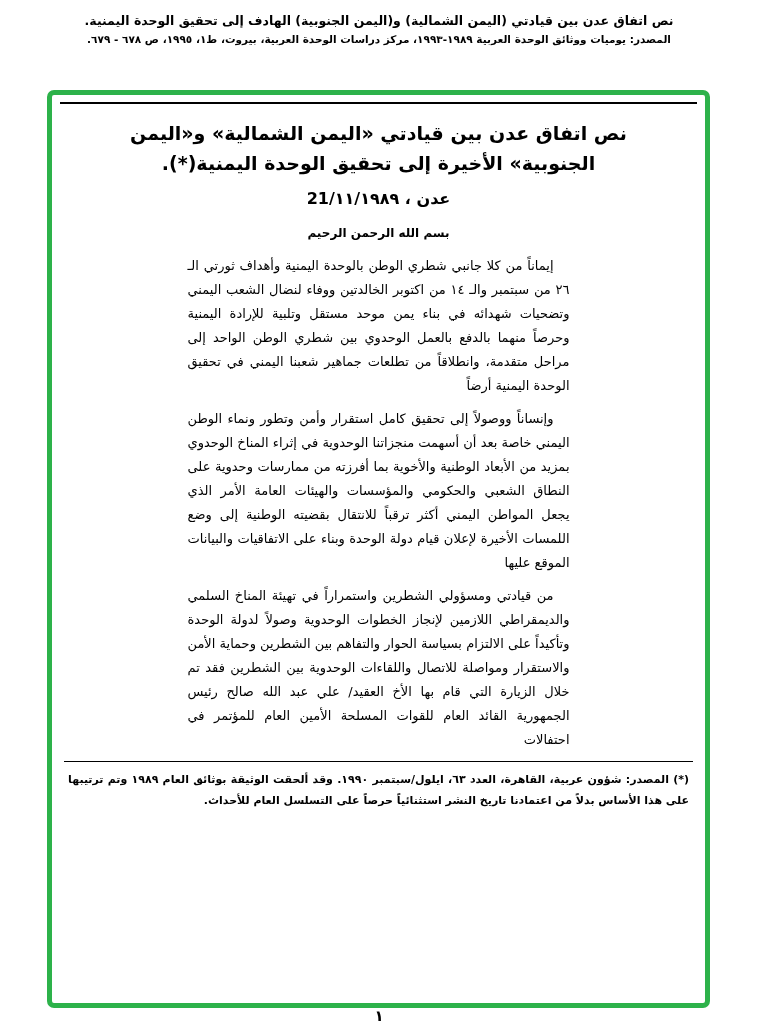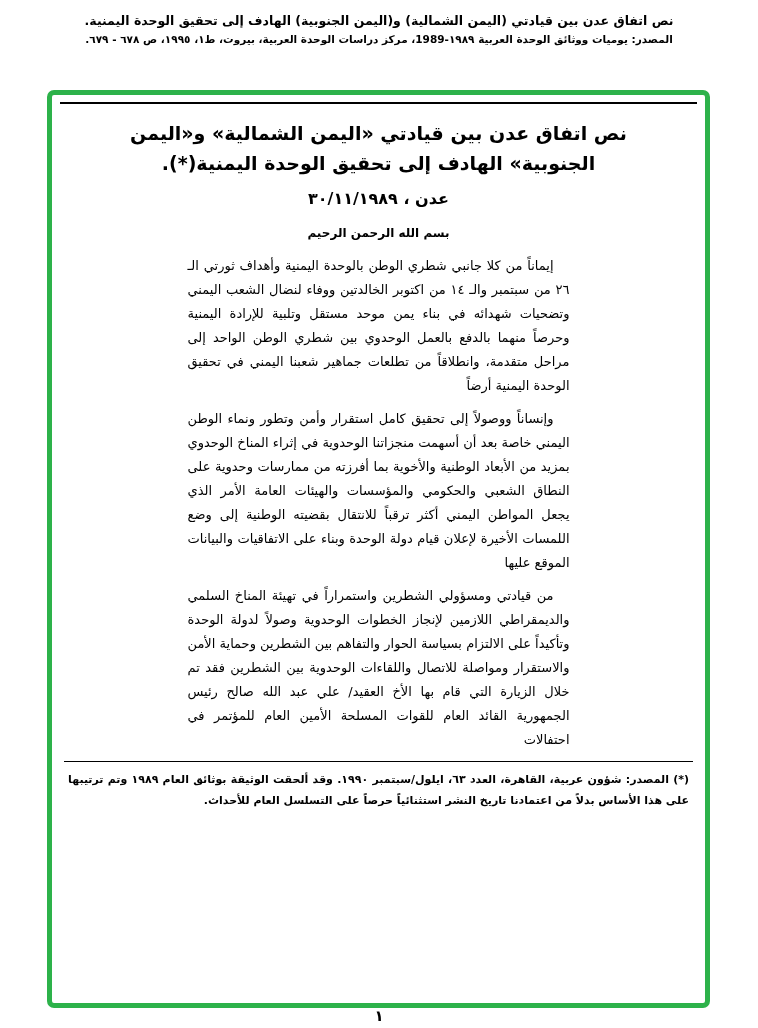--- a/index.html
+++ b/index.html
@@ -63,29 +63,29 @@
     text-align: center; font-size: 15px; font-weight: bold;
   }
 </style>
 </head>
 <body>
 
 <div class="page">
 
   <div class="header">
     <div class="header-title">نص اتفاق عدن بين قيادتي (اليمن الشمالية) و(اليمن الجنوبية) الهادف إلى تحقيق الوحدة اليمنية.</div>
-    <div class="header-source">المصدر: يوميات ووثائق الوحدة العربية ١٩٨٩-1989، مركز دراسات الوحدة العربية، بيروت، ط١، ١٩٩٥، ص ٦٧٨ - ٦٧٩.</div>
+    <div class="header-source">المصدر: يوميات ووثائق الوحدة العربية ١٩٨٩-١٩٩٣، مركز دراسات الوحدة العربية، بيروت، ط١، ١٩٩٥، ص ٦٧٨ - ٦٧٩.</div>
   </div>
 
   <div class="doc-frame">
     <div class="top-rule"></div>
 
-    <div class="doc-title">نص اتفاق عدن بين قيادتي «اليمن الشمالية» و«اليمن الجنوبية» الهادف إلى تحقيق الوحدة اليمنية(*).</div>
+    <div class="doc-title">نص اتفاق عدن بين قيادتي «اليمن الشمالية» و«اليمن الجنوبية» الأخيرة إلى تحقيق الوحدة اليمنية(*).</div>
 
-    <div class="dateline">عدن ، ٣٠/١١/١٩٨٩</div>
+    <div class="dateline">عدن ، 21/١١/١٩٨٩</div>
 
     <div class="basmala">بسم الله الرحمن الرحيم</div>
 
     <div class="body-col">
       <p>إيماناً من كلا جانبي شطري الوطن بالوحدة اليمنية وأهداف ثورتي الـ ٢٦ من سبتمبر والـ ١٤ من اكتوبر الخالدتين ووفاء لنضال الشعب اليمني وتضحيات شهدائه في بناء يمن موحد مستقل وتلبية للإرادة اليمنية وحرصاً منهما بالدفع بالعمل الوحدوي بين شطري الوطن الواحد إلى مراحل متقدمة، وانطلاقاً من تطلعات جماهير شعبنا اليمني في تحقيق الوحدة اليمنية أرضاً</p>
       <p>وإنساناً ووصولاً إلى تحقيق كامل استقرار وأمن وتطور ونماء الوطن اليمني خاصة بعد أن أسهمت منجزاتنا الوحدوية في إثراء المناخ الوحدوي بمزيد من الأبعاد الوطنية والأخوية بما أفرزته من ممارسات وحدوية على النطاق الشعبي والحكومي والمؤسسات والهيئات العامة الأمر الذي يجعل المواطن اليمني أكثر ترقباً للانتقال بقضيته الوطنية إلى وضع اللمسات الأخيرة لإعلان قيام دولة الوحدة وبناء على الاتفاقيات والبيانات الموقع عليها</p>
       <p>من قيادتي ومسؤولي الشطرين واستمراراً في تهيئة المناخ السلمي والديمقراطي اللازمين لإنجاز الخطوات الوحدوية وصولاً لدولة الوحدة وتأكيداً على الالتزام بسياسة الحوار والتفاهم بين الشطرين وحماية الأمن والاستقرار ومواصلة للاتصال واللقاءات الوحدوية بين الشطرين فقد تم خلال الزيارة التي قام بها الأخ العقيد/ علي عبد الله صالح رئيس الجمهورية القائد العام للقوات المسلحة الأمين العام للمؤتمر في احتفالات</p>
     </div>
 
     <div class="footnote-rule"></div>

